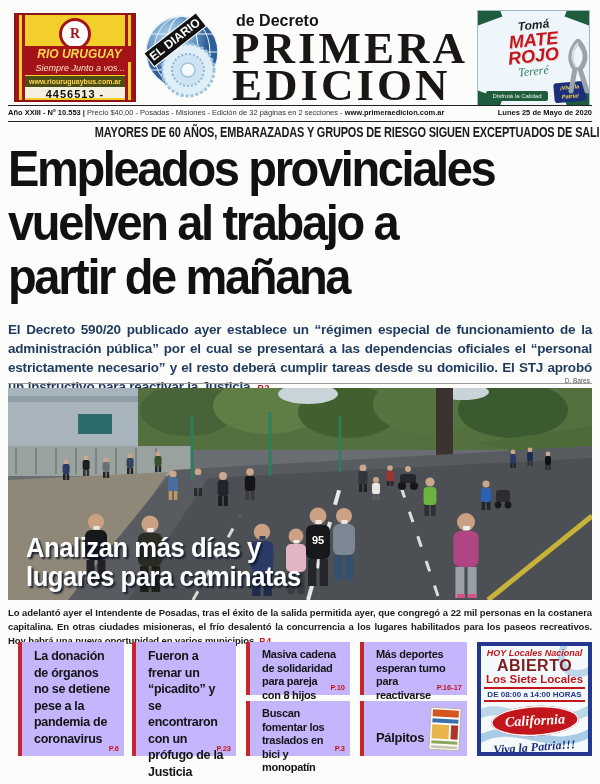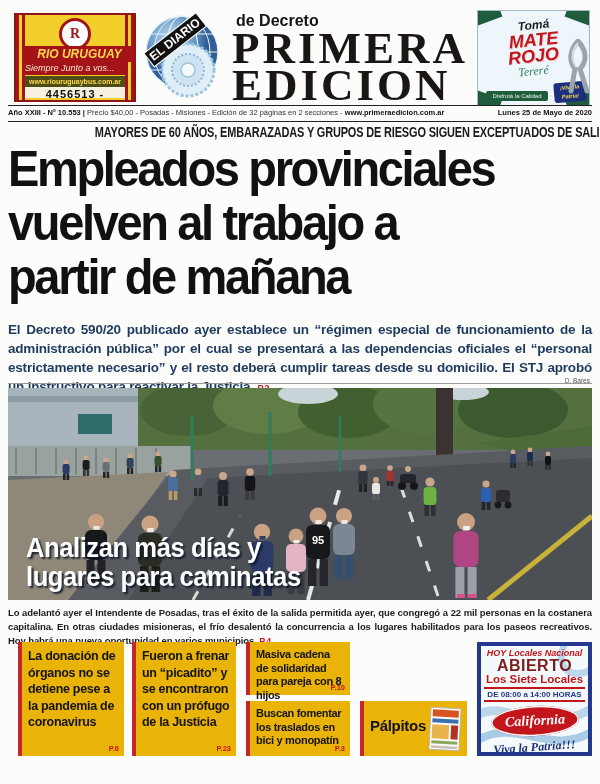--- a/index.html
+++ b/index.html
@@ -10,21 +10,21 @@
           border:2px solid #8f1317;box-sizing:border-box;overflow:hidden;}
   .ad-rio .stripes{position:absolute;top:0;bottom:0;width:9px;
           background:repeating-linear-gradient(90deg,#a31318 0 3px,#f2cf2a 3px 6px);}
   .ad-rio .stripes.l{left:0}.ad-rio .stripes.r{right:0}
   .rio-logo{position:absolute;left:50%;top:3px;transform:translateX(-50%);width:26px;height:26px;
           background:#fff;border:3px solid #a31318;border-radius:50%;display:flex;align-items:center;justify-content:center;
           font-family:"Liberation Serif",serif;font-weight:bold;color:#a31318;font-size:14px;}
   .rio-name{position:absolute;left:9px;right:0;top:31px;height:16px;background:#a31318;color:#ffd94d;
           font-weight:bold;font-style:italic;font-size:12px;text-align:center;line-height:16px;letter-spacing:0;}
   .rio-tag{position:absolute;left:9px;right:9px;top:47px;height:13px;background:#a31318;color:#f7e7c8;
-          font-style:italic;font-size:9px;text-align:left;line-height:12px;}
+          font-style:italic;font-size:9px;text-align:right;line-height:12px;}
   .rio-url{position:absolute;left:9px;right:9px;top:61px;height:11px;background:#4d4d16;color:#ffd94d;
           font-weight:bold;font-size:7px;text-align:center;line-height:11px;}
   .rio-tel{position:absolute;left:9px;right:9px;top:72px;bottom:2px;background:#f5f0df;color:#111;
           font-weight:bold;font-size:11px;text-align:center;line-height:14px;letter-spacing:1px;}
   .ad-mate{position:absolute;left:477px;top:10px;width:113px;height:96px;background:#eef6fb;
           border:1px solid #9fb9c9;box-sizing:border-box;overflow:hidden;text-align:center;}
   .ad-mate .corner{position:absolute;width:34px;height:20px;background:#1f5c3d;}
   .c-tl{left:-12px;top:-8px;transform:rotate(-20deg);} .c-tr{right:-12px;top:-8px;transform:rotate(20deg);}
   .c-bl{left:-12px;bottom:-8px;transform:rotate(20deg);} .c-br{right:-12px;bottom:-8px;transform:rotate(-20deg);}
   .mate-toma{margin-top:7px;font-style:italic;font-weight:bold;font-size:12px;color:#13221a;transform:rotate(-6deg);}
@@ -62,21 +62,21 @@
   .deck-rule{position:absolute;left:8px;top:383px;width:584px;border-top:1px solid #999;}
   .photo-credit{position:absolute;right:10px;top:377px;font-size:6.5px;color:#555;}
   
   .photo{position:absolute;left:8px;top:388px;width:584px;height:212px;overflow:hidden;background:#6a6d72;}
   .overlay{position:absolute;left:18px;bottom:8px;color:#fff;font-weight:bold;
           text-shadow:2px 2px 2px rgba(10,20,40,.85);}
   .ov-line{display:block;font-size:27px;line-height:29px;letter-spacing:-0.5px;transform:scaleX(0.95);transform-origin:0 50%;white-space:nowrap;}
   .caption{position:absolute;left:8px;top:606px;width:584px;font-weight:bold;font-size:9.5px;line-height:14px;
           color:#1c1c1c;text-align:justify;letter-spacing:-0.1px;}
   
-  .tbox{position:absolute;background:#eab308;border-left:4px solid #c3272d;box-sizing:border-box;padding:6px 6px;}
+  .tbox{position:absolute;background:#c4b5fd;border-left:4px solid #c3272d;box-sizing:border-box;padding:6px 12px;}
   .tbox .ttext{font-weight:bold;color:#141414;letter-spacing:-0.3px;}
   .tbig .ttext{font-size:12.5px;line-height:16.5px;}
   .tsmall .ttext{font-size:11px;line-height:13.5px;}
   .tpage{position:absolute;right:5px;bottom:3px;font-weight:bold;font-size:7.5px;color:#c3161c;}
   .palp-cover{position:absolute;right:5px;top:5px;}
   
   .ad-cal{position:absolute;left:477px;top:642px;width:115px;height:114px;background:#f4f9fc;
           border:4px solid #24388f;box-sizing:border-box;overflow:hidden;text-align:center;}
   .cal-bg{position:absolute;left:0;top:0;}
   .cal-l1{position:relative;margin-top:2px;font-weight:bold;font-style:italic;font-size:9px;color:#c3161c;}
@@ -421,22 +421,26 @@
     <div class="tpage">P.23</div>
   </div>
   <div class="tbox tsmall" style="left:246px;top:642px;width:104px;height:53px;">
     <div class="ttext">Masiva cadena de solidaridad para pareja con 8 hijos</div>
     <div class="tpage">P.10</div>
   </div>
   <div class="tbox tsmall" style="left:246px;top:701px;width:104px;height:55px;">
     <div class="ttext">Buscan fomentar los traslados en bici y monopatín</div>
     <div class="tpage">P.3</div>
   </div>
+  <div class="tbox tsmall" style="left:360px;top:642px;width:107px;height:53px;">
+    <div class="ttext">Más deportes esperan turno para reactivarse</div>
+    <div class="tpage">P.16-17</div>
+  </div>
   <div class="tbox tsmall" style="left:360px;top:701px;width:107px;height:55px;">
-    <div class="ttext" style="font-size:15px;margin-top:12px;">Pálpitos</div>
+    <div class="ttext" style="font-size:13px;margin-top:24px;">Pálpitos</div>
     <svg class="palp-cover" width="34" height="46" viewBox="0 0 34 46">
       <g transform="rotate(3 17 23)">
         <rect x="2" y="2" width="30" height="42" fill="#fdfcf8" stroke="#b9b4aa" stroke-width="1"></rect>
         <rect x="4" y="4" width="26" height="7" fill="#d8541f"></rect>
         <rect x="4" y="13" width="26" height="4" fill="#3b6fae"></rect>
         <rect x="4" y="19" width="17" height="14" fill="#e7b54c"></rect>
         <rect x="23" y="19" width="7" height="14" fill="#b0332a"></rect>
         <rect x="4" y="35" width="26" height="3" fill="#8aa65b"></rect>
         <rect x="4" y="40" width="26" height="2.5" fill="#c9c2b4"></rect>
       </g>

